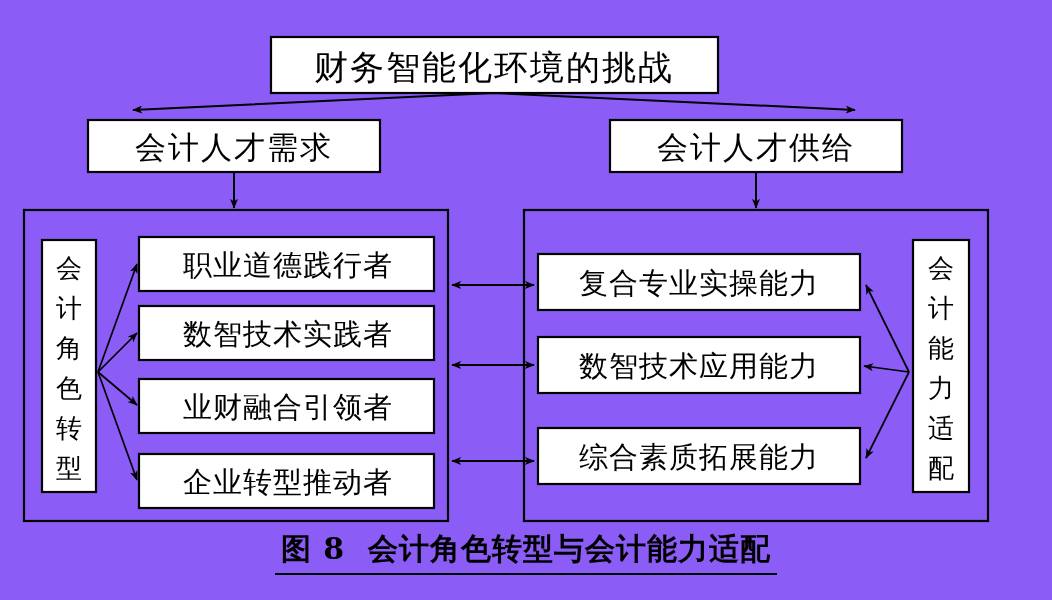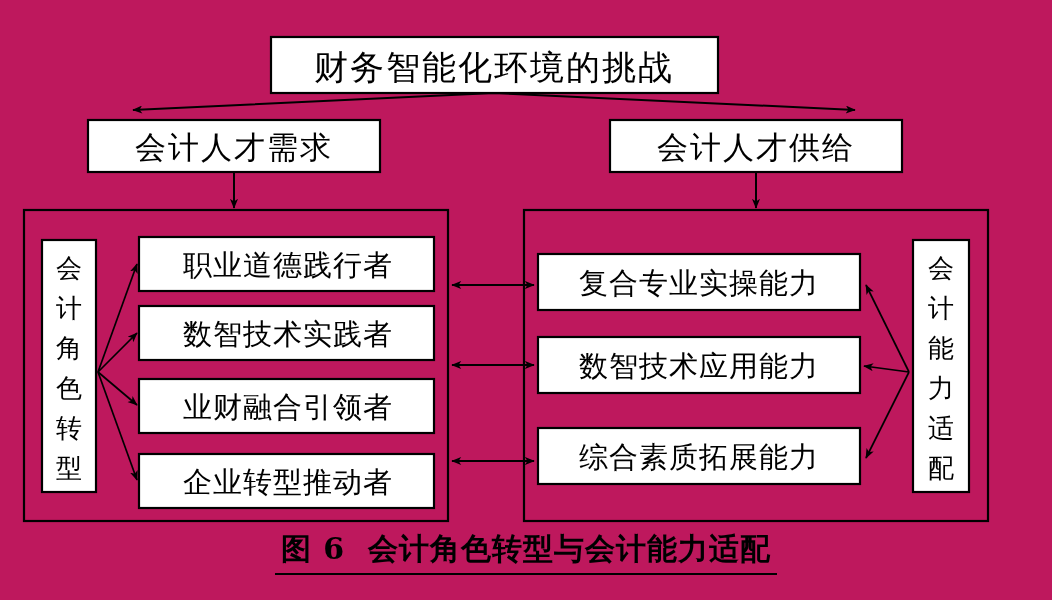--- a/index.html
+++ b/index.html
@@ -10,21 +10,21 @@
   body {
     width: 1052px;
     height: 600px;
     font-family: "DejaVu Serif", "Liberation Serif", serif;
     overflow: hidden;
   }
   #diagram-root {
     position: relative;
     width: 1052px;
     height: 600px;
-    background: #be185d;
+    background: #8b5cf6;
   }
   svg#figure-svg {
     position: absolute;
     left: 0;
     top: 0;
     width: 1052px;
     height: 600px;
   }
   .boxrect {
     fill: #ffffff;
@@ -184,16 +184,16 @@
     </g>
 
     <g>
       <line class="conn" x1="452" y1="285" x2="534" y2="285" marker-start="url(#ah-start)" marker-end="url(#ah)"></line>
       <line class="conn" x1="452" y1="365" x2="534" y2="365" marker-start="url(#ah-start)" marker-end="url(#ah)"></line>
       <line class="conn" x1="452" y1="461" x2="534" y2="461" marker-start="url(#ah-start)" marker-end="url(#ah)"></line>
     </g>
   </svg>
 
   <div class="caption">
-    <span class="caption-inner">图 6  会计角色转型与会计能力适配</span>
+    <span class="caption-inner">图 8  会计角色转型与会计能力适配</span>
   </div>
 
 </div>
 
 </body></html>

